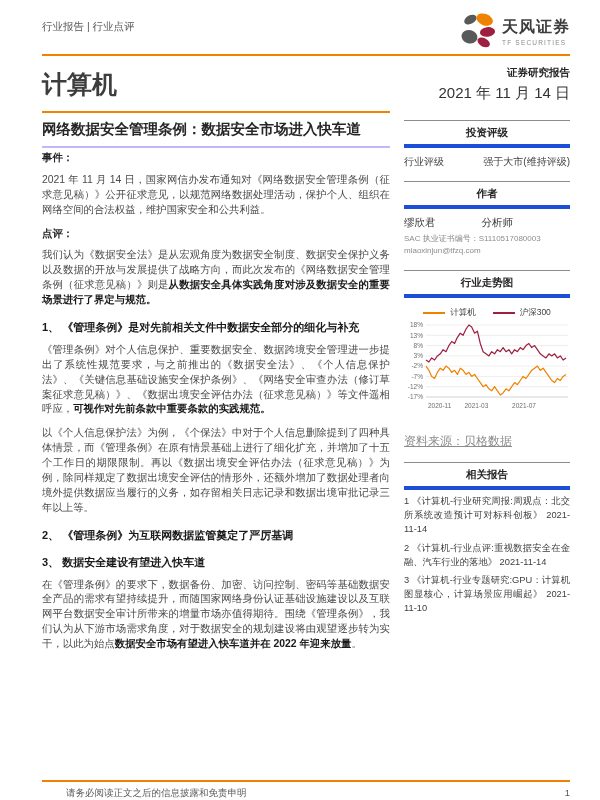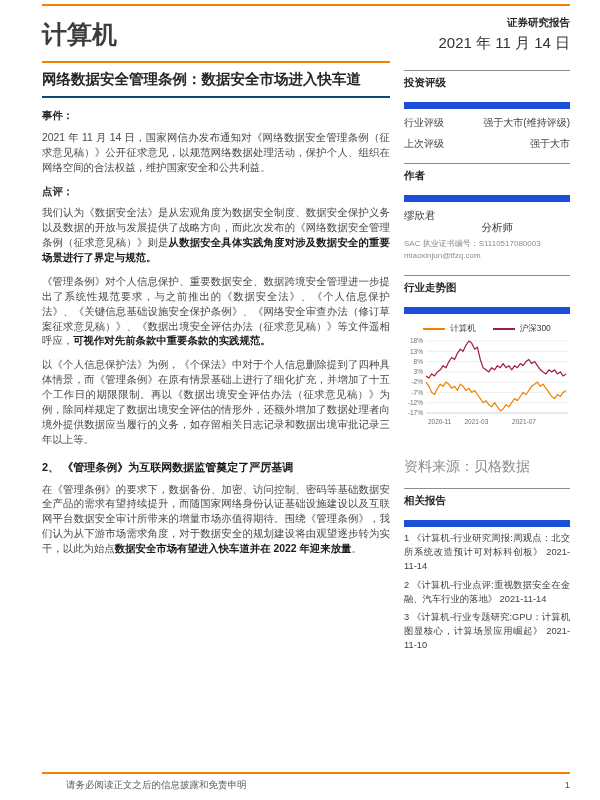--- a/index.html
+++ b/index.html
@@ -16,95 +16,109 @@
   .logo-text .nm { font-size:16px; font-weight:bold; color:#3d3d3d; letter-spacing:1px; }
   .logo-text .sub { font-size:6.5px; color:#8c8c8c; letter-spacing:1.2px; margin-top:1px; }
   .orange-rule { height:2px; background:#EF8200; }
   .head-rule { margin-top:4px; }
   
   .content { display:flex; gap:14px; }
   main { flex:0 0 348px; width:348px; }
   aside { flex:1; padding-top:10px; font-size:10px; }
   
   h1 { font-size:25px; font-weight:bold; color:#3d3d3d; margin:12px 0 10px; }
-  .title-box { border-top:2px solid #EF8200; border-bottom:2px solid #0c4a6e; padding:7px 0; margin-bottom:11px; }
+  .title-box { border-top:2px solid #EF8200; border-bottom:2px solid #c4b5fd; padding:7px 0; margin-bottom:3px; }
   h2 { font-size:14.5px; font-weight:bold; color:#262626; margin:0; }
   main p { font-size:10.4px; line-height:1.43; margin:0 0 9px; text-align:justify; }
   p.lbl { font-weight:bold; color:#262626; margin-bottom:7px; }
   h3 { font-size:11px; font-weight:bold; color:#1a1a1a; margin:12px 0 8px; }
   .b { font-weight:bold; color:#1a1a1a; }
   
   .r-head { text-align:right; border-bottom:1px solid #8c8c8c; padding-bottom:17px; }
   .r-head .rt { font-weight:bold; font-size:10.5px; color:#262626; }
   .r-head .dt { font-size:15px; color:#333; margin-top:4px; }
   .sec { margin-top:0; }
   .sec.tl { border-top:1px solid #8c8c8c; margin-top:12px; }
-  .sec-title { font-weight:bold; font-size:10.5px; color:#262626; padding:5px 0 12px; border-bottom:7px solid #1d4ed8; }
+  .sec-title { font-weight:bold; font-size:10.5px; color:#262626; padding:5px 0 4px; border-bottom:4px solid #1d4ed8;text-align:center; }
   .kv { display:flex; justify-content:space-between; font-size:10px; color:#404040; margin:7px 0; }
   .kv .v { text-align:center; }
   .author-row { display:flex; font-size:10.5px; color:#333; margin:7px 0 3px; }
-  .author-row .role { margin-left:46px;margin-top:12px; }
+  .author-row .role { margin-left:46px; }
   .small { font-size:8px; color:#8c8c8c; line-height:1.55; }
   .legend { display:flex; justify-content:center; align-items:center; gap:5px; font-size:8.5px; color:#404040; margin:9px 0 2px; }
   .dash { width:22px; height:2px; display:inline-block; }
   .legend .g2 { margin-left:12px; }
-  .source { font-size:14px; color:#8c8c8c; margin:25px 0 0; }
+  .source { font-size:12px; color:#8c8c8c; margin:16px 0 0;text-decoration:underline; }
   .rep-item { font-size:9.3px; line-height:1.5; color:#404040; margin:5px 0; text-align:justify; }
   
-  footer { position:absolute; left:42px; right:30px; bottom:8px; }
+  footer { position:absolute; left:42px; right:30px; bottom:0; }
   .foot-rule { height:2px; background:#EF8200; }
   .foot-row { display:flex; justify-content:space-between; font-size:9.5px; color:#595959; padding:5px 0 0 24px; }
 </style>
 </head>
 <body>
 
 <div class="page">
 
   <header>
+    <div class="topbar">
+      <span class="cat">行业报告 | 行业点评</span>
+      <div class="logo">
+        <svg width="38" height="38" viewBox="0 0 40 40">
+          <ellipse cx="12" cy="8" rx="7" ry="4.5" fill="#58595B" transform="rotate(-28 12 8)"></ellipse>
+          <ellipse cx="27" cy="8" rx="9" ry="6" fill="#EF8200" transform="rotate(22 27 8)"></ellipse>
+          <ellipse cx="30" cy="21" rx="8" ry="5" fill="#9E1F3F" transform="rotate(-8 30 21)"></ellipse>
+          <ellipse cx="11" cy="26" rx="8.5" ry="7" fill="#58595B" transform="rotate(14 11 26)"></ellipse>
+          <ellipse cx="26" cy="32" rx="7" ry="4.5" fill="#9E1F3F" transform="rotate(28 26 32)"></ellipse>
+        </svg>
+        <div class="logo-text">
+          <div class="nm">天风证券</div>
+          <div class="sub">TF SECURITIES</div>
+        </div>
+      </div>
+    </div>
     <div class="orange-rule head-rule"></div>
   </header>
 
   <div class="content">
 
     <main>
       <h1>计算机</h1>
       <div class="title-box">
         <h2>网络数据安全管理条例：数据安全市场进入快车道</h2>
       </div>
 
       <p class="lbl">事件：</p>
       <p>2021 年 11 月 14 日，国家网信办发布通知对《网络数据安全管理条例（征求意见稿）》公开征求意见，以规范网络数据处理活动，保护个人、组织在网络空间的合法权益，维护国家安全和公共利益。</p>
 
       <p class="lbl">点评：</p>
       <p><span>我们认为《数据安全法》是从宏观角度为数据安全制度、数据安全保护义务以及数据的开放与发展提供了战略方向，而此次发布的《网络数据安全管理条例（征求意见稿）》则是</span><span class="b">从数据安全具体实践角度对涉及数据安全的重要场景进行了界定与规范。</span></p>
 
+      <h3>1、 《管理条例》是对先前相关文件中数据安全部分的细化与补充</h3>
       <p><span>《管理条例》对个人信息保护、重要数据安全、数据跨境安全管理进一步提出了系统性规范要求，与之前推出的《数据安全法》、《个人信息保护法》、《关键信息基础设施安全保护条例》、《网络安全审查办法（修订草案征求意见稿）》、《数据出境安全评估办法（征求意见稿）》等文件遥相呼应，</span><span class="b">可视作对先前条款中重要条款的实践规范。</span></p>
       <p>以《个人信息保护法》为例，《个保法》中对于个人信息删除提到了四种具体情景，而《管理条例》在原有情景基础上进行了细化扩充，并增加了十五个工作日的期限限制。再以《数据出境安全评估办法（征求意见稿）》为例，除同样规定了数据出境安全评估的情形外，还额外增加了数据处理者向境外提供数据应当履行的义务，如存留相关日志记录和数据出境审批记录三年以上等。</p>
 
       <h3>2、 《管理条例》为互联网数据监管奠定了严厉基调</h3>
 
+      <h3>3、 数据安全建设有望进入快车道</h3>
       <p><span>在《管理条例》的要求下，数据备份、加密、访问控制、密码等基础数据安全产品的需求有望持续提升，而随国家网络身份认证基础设施建设以及互联网平台数据安全审计所带来的增量市场亦值得期待。围绕《管理条例》，我们认为从下游市场需求角度，对于数据安全的规划建设将由观望逐步转为实干，以此为始点</span><span class="b">数据安全市场有望进入快车道并在 2022 年迎来放量</span><span>。</span></p>
 
     </main>
 
     <aside>
       <div class="r-head">
         <div class="rt">证券研究报告</div>
         <div class="dt">2021 年 11 月 14 日</div>
       </div>
 
       <div class="sec">
         <div class="sec-title">投资评级</div>
         <div class="kv">
           <span>行业评级</span>
           <span class="v">强于大市(维持评级)</span>
-        </div>
-        <div class="kv">
-          <span>上次评级</span>
-          <span class="v">强于大市</span>
         </div>
       </div>
 
       <div class="sec tl">
         <div class="sec-title">作者</div>
         <div class="author-row">
           <span>缪欣君</span>
           <span class="role">分析师</span>
         </div>
         <div class="small">SAC 执业证书编号：S1110517080003</div>

